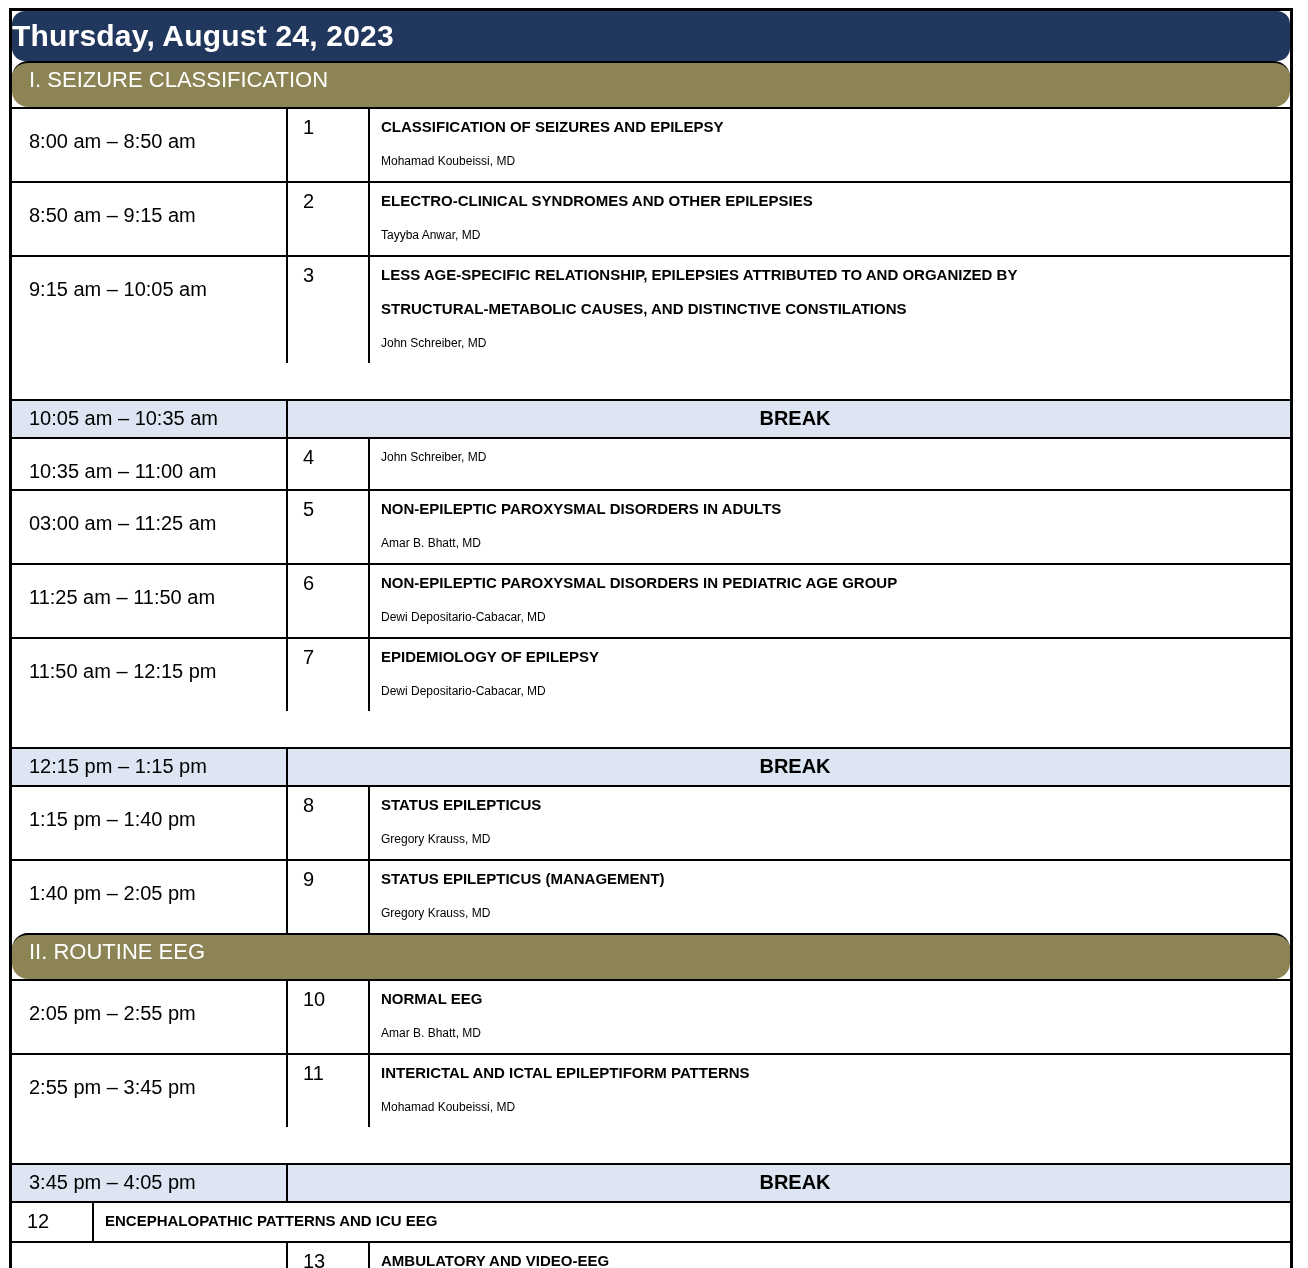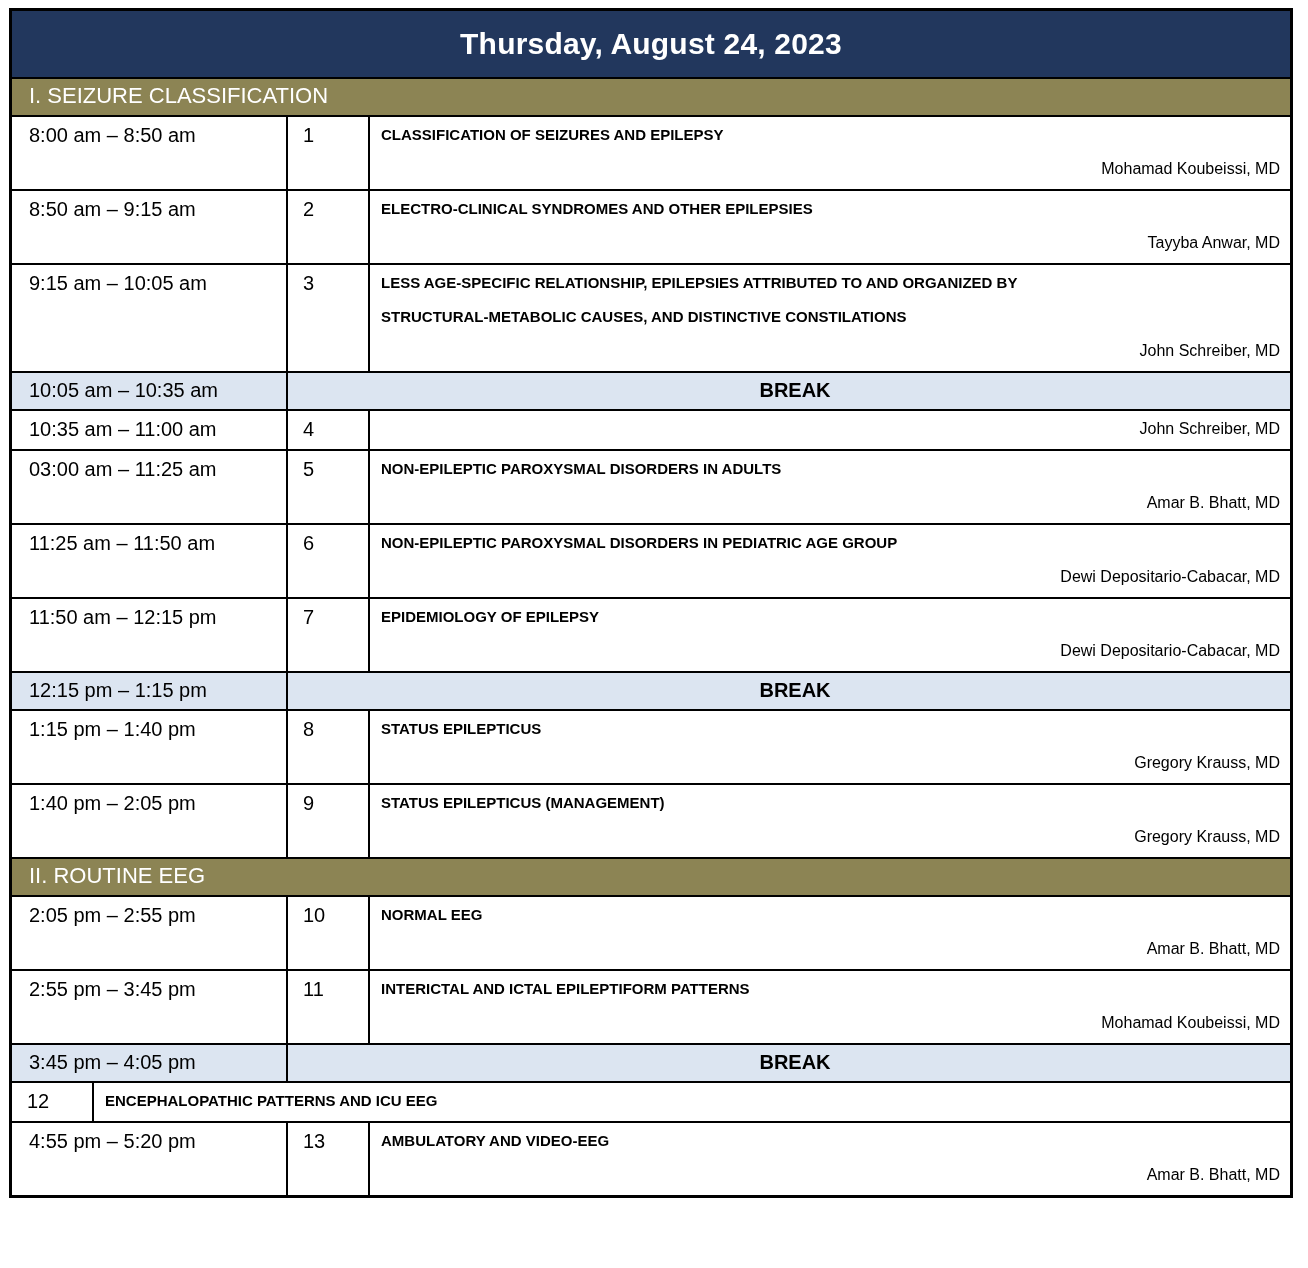--- a/index.html
+++ b/index.html
@@ -39,51 +39,53 @@
     align-items:stretch;
     box-sizing:border-box;
   }
   .row + .row{
     border-top:2px solid var(--border-c);
   }
   
   .title-row{
     background:var(--header-bg);
     color:var(--header-text);
-    height:66px;
-    justify-content:center;
+    height:50px;
+    justify-content:flex-start;
     align-items:center;
+    border-radius:13px;
   }
   .title-row .date-title{
     font-size:30px;
     font-weight:bold;
     letter-spacing:0.2px;
   }
   
   .section-row{
     background:var(--section-bg);
     color:var(--section-text);
-    padding:4px 10px 6px 17px;
+    padding:4px 10px 14px 17px;
+    border-radius:16px;
   }
   .section-label{
     font-size:22px;
     line-height:26px;
   }
   
   .session-row{
     background:#FFFFFF;
   }
   .cell{
     box-sizing:border-box;
   }
   .cell-time{
     width:276px;
     flex:0 0 276px;
     border-right:2px solid var(--border-c);
-    padding:1px 6px 1px 17px;
+    padding:15px 6px 1px 17px;
     font-size:20px;
     line-height:34px;
   }
   .cell-num{
     width:82px;
     flex:0 0 82px;
     border-right:2px solid var(--border-c);
     padding:1px 4px 1px 15px;
     font-size:20px;
     line-height:34px;
@@ -92,27 +94,27 @@
     flex:1 1 auto;
     padding:1px 10px 3px 11px;
   }
   .session-title{
     font-size:15px;
     font-weight:bold;
     line-height:34px;
     white-space:pre-line;
   }
   .session-speaker{
-    font-size:16px;
-    line-height:34px;
-    text-align:right;
+    font-size:12px;
+    line-height:34px;
   }
   
   .special-row{
     background:var(--break-bg);
+    margin-top:36px;
   }
   .special-row .cell-time{
     line-height:33px;
     padding-top:1px;
     padding-bottom:2px;
   }
   .cell-special{
     flex:1 1 auto;
     text-align:center;
     font-size:20px;

